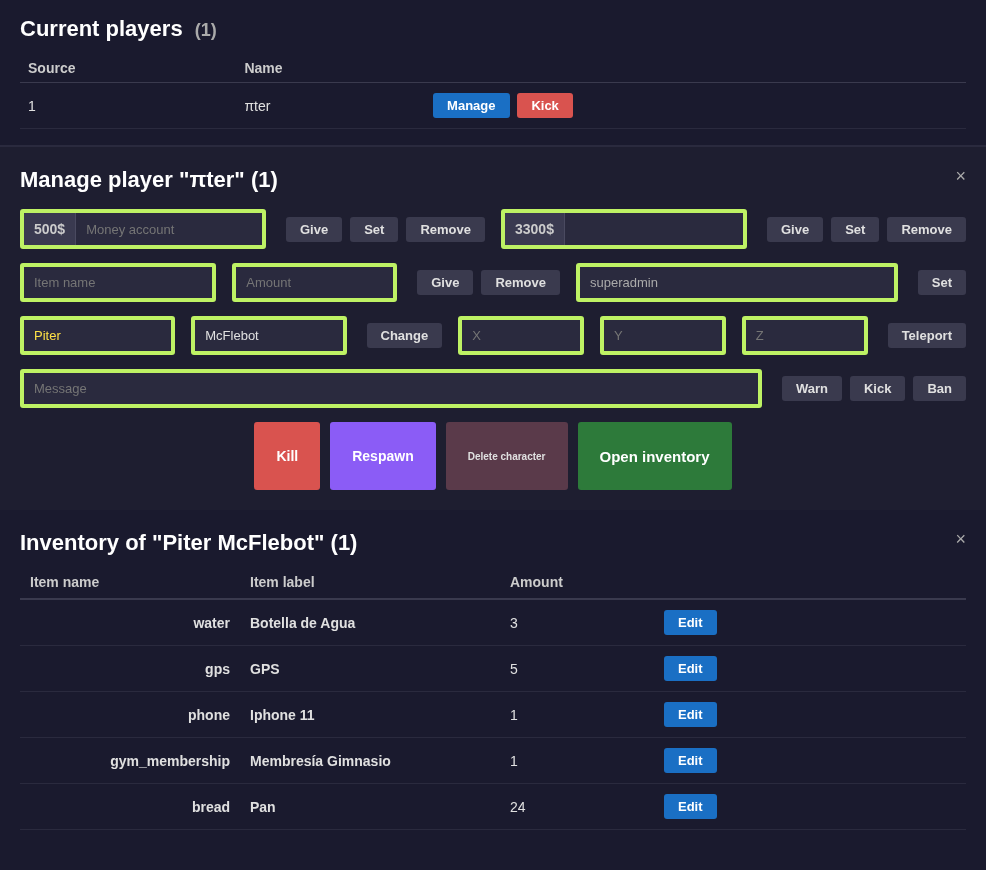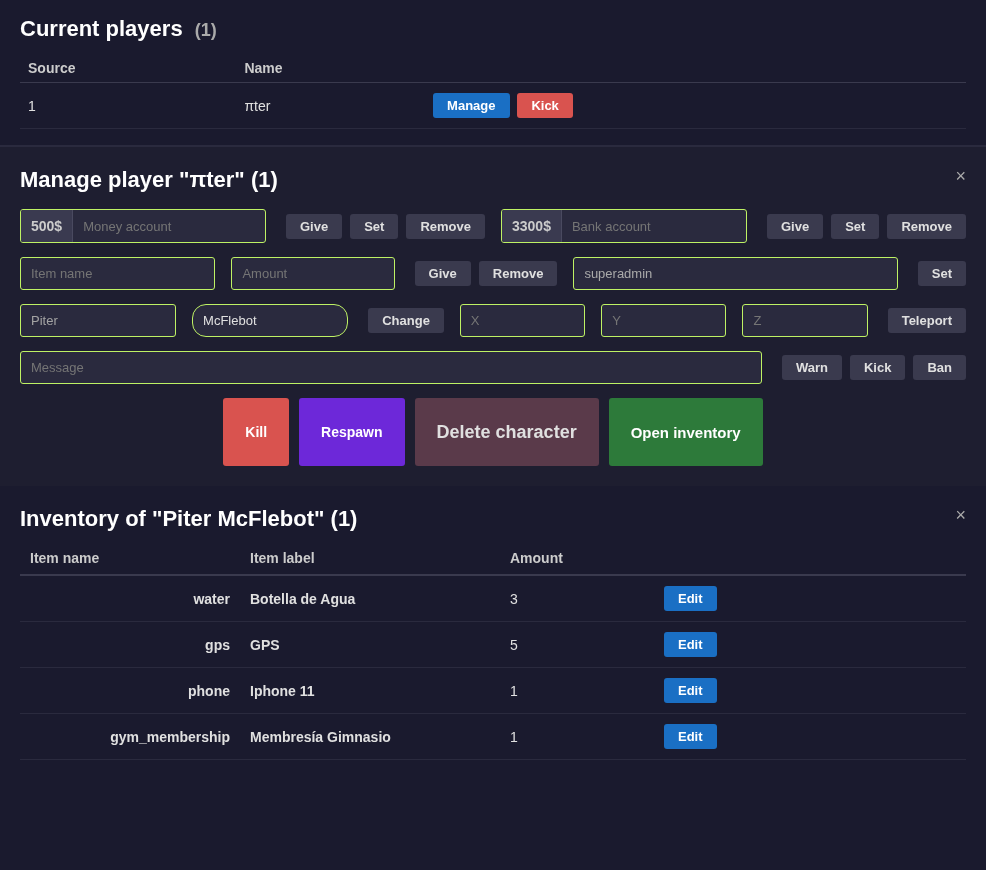--- a/index.html
+++ b/index.html
@@ -68,21 +68,21 @@
     .row-group {
       display: flex;
       gap: 16px;
       margin-bottom: 14px;
       align-items: center;
     }
     .input-group {
       display: flex;
       align-items: center;
       background: #2a2a3e;
-      border: 1px solid #bef264;
+      border: 4px solid #bef264;
       border-radius: 3px;
       overflow: hidden;
       flex: 1;
     }
     .input-prefix {
       background: #3a3a50;
       color: #ccc;
       padding: 8px 10px;
       font-weight: bold;
       white-space: nowrap;
@@ -102,22 +102,22 @@
       display: flex;
       gap: 4px;
     }
     .action-buttons {
       display: flex;
       justify-content: center;
       gap: 10px;
       margin-top: 10px;
     }
     .kill-btn { background-color: #d9534f; color: #fff; padding: 26px 22px; border: none; border-radius: 3px; cursor: pointer; font-size: 14px; font-weight: 600; }
-    .respawn-btn { background-color: #6d28d9; color: #fff; padding: 9px 22px; border: none; border-radius: 3px; cursor: pointer; font-size: 14px; font-weight: 600; }
-    .delete-btn { background-color: #5a3a4a; color: #e0e0e0; padding: 14px 22px; border: none; border-radius: 3px; cursor: pointer; font-size: 18px; font-weight: 600; }
+    .respawn-btn { background-color: #8b5cf6; color: #fff; padding: 9px 22px; border: none; border-radius: 3px; cursor: pointer; font-size: 14px; font-weight: 600; }
+    .delete-btn { background-color: #5a3a4a; color: #e0e0e0; padding: 14px 22px; border: none; border-radius: 3px; cursor: pointer; font-size: 10px; font-weight: 600; }
     .open-inv-btn { background-color: #2d7a3a; color: #fff; padding: 9px 22px; border: none; border-radius: 3px; cursor: pointer; font-size: 15px; font-weight: 600; }
 
     
     .inventory-section {
       background-color: #1a1a2e;
       padding: 20px;
       position: relative;
     }
     .inv-table {
       width: 100%;
@@ -178,21 +178,20 @@
       <input class="input-field" type="text" placeholder="Money account" style="">
     </div>
     <div class="btn-group">
       <button class="btn btn-dark">Give</button>
       <button class="btn btn-dark">Set</button>
       <button class="btn btn-dark">Remove</button>
     </div>
 
     <div class="input-group">
       <div class="input-prefix">3300$</div>
-      <input class="input-field" type="text" placeholder="Bank account" style="">
     </div>
     <div class="btn-group">
       <button class="btn btn-dark">Give</button>
       <button class="btn btn-dark">Set</button>
       <button class="btn btn-dark">Remove</button>
     </div>
   </div>
 
   <div class="row-group">
     <div class="input-group" style="flex:1.2;">
@@ -209,23 +208,23 @@
     <div class="input-group" style="flex:2;">
       <input class="input-field" type="text" value="superadmin" style="">
     </div>
     <div class="btn-group">
       <button class="btn btn-dark">Set</button>
     </div>
   </div>
 
   <div class="row-group">
     <div class="input-group" style="flex:1;">
-      <input class="input-field" type="text" value="Piter" style="color: #a3a3a3;">
-    </div>
-    <div class="input-group" style="flex:1;border-radius:14px;">
+      <input class="input-field" type="text" value="Piter" style="color: #fde047;">
+    </div>
+    <div class="input-group" style="flex:1;">
       <input class="input-field" type="text" value="McFlebot" style="color: rgb(224, 224, 224);">
     </div>
     <div class="btn-group">
       <button class="btn btn-dark">Change</button>
     </div>
 
     <div class="input-group" style="flex:0.8;">
       <input class="input-field" type="text" placeholder="X" style="">
     </div>
     <div class="input-group" style="flex:0.8;">
@@ -297,15 +296,23 @@
       </td>
     </tr>
         <tr>
       <td>gym_membership</td>
       <td>Membresía Gimnasio</td>
       <td>1</td>
       <td>
         <button class="btn btn-blue">Edit</button>
       </td>
     </tr>
+        <tr>
+      <td>bread</td>
+      <td>Pan</td>
+      <td>24</td>
+      <td>
+        <button class="btn btn-blue">Edit</button>
+      </td>
+    </tr>
       </tbody>
   </table>
 </div>
 
 </body></html>

